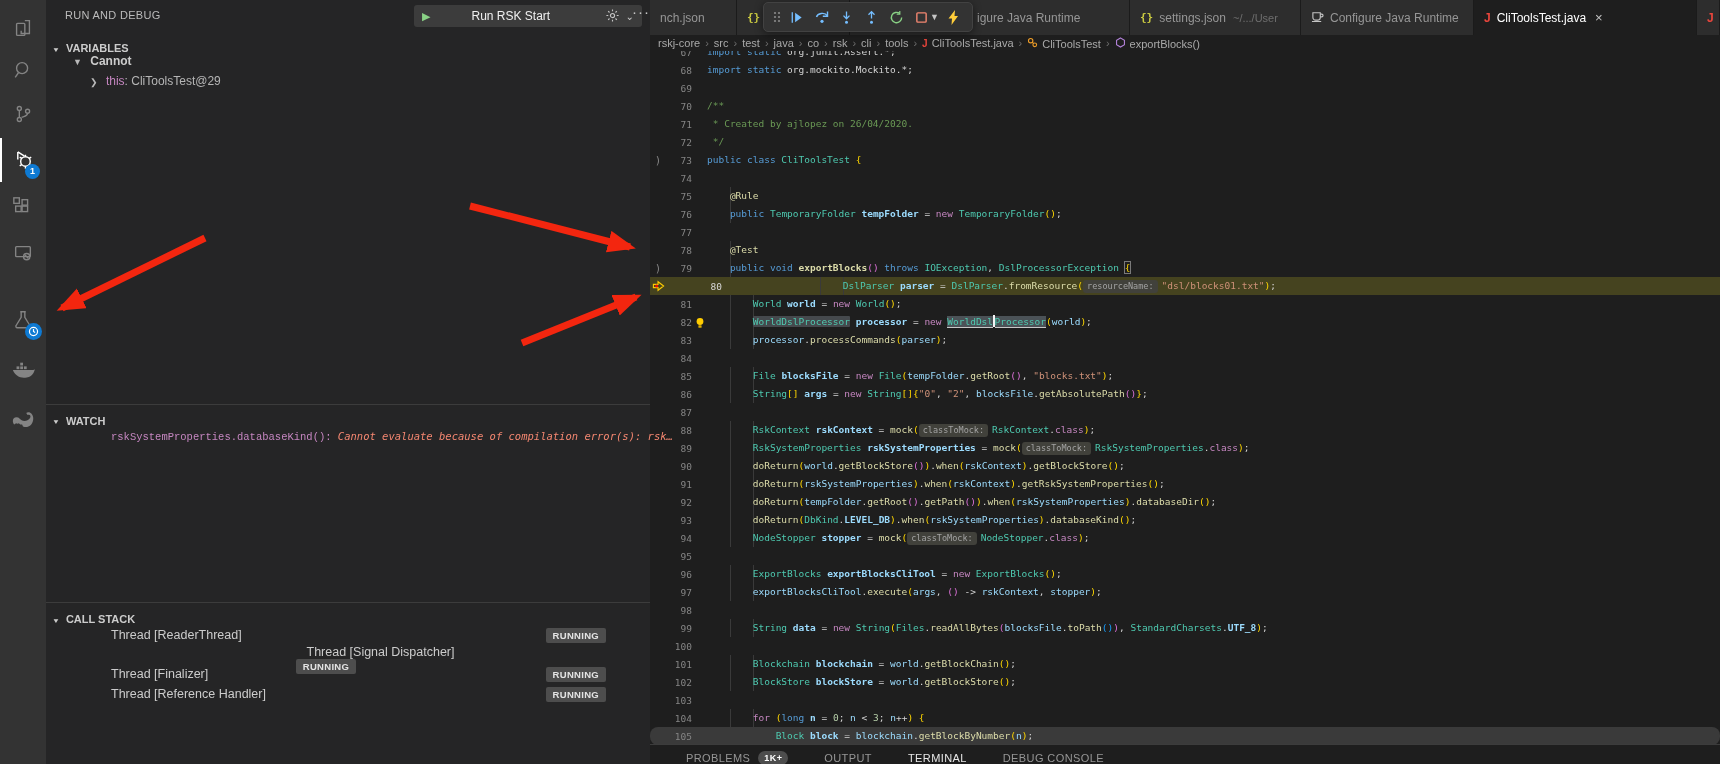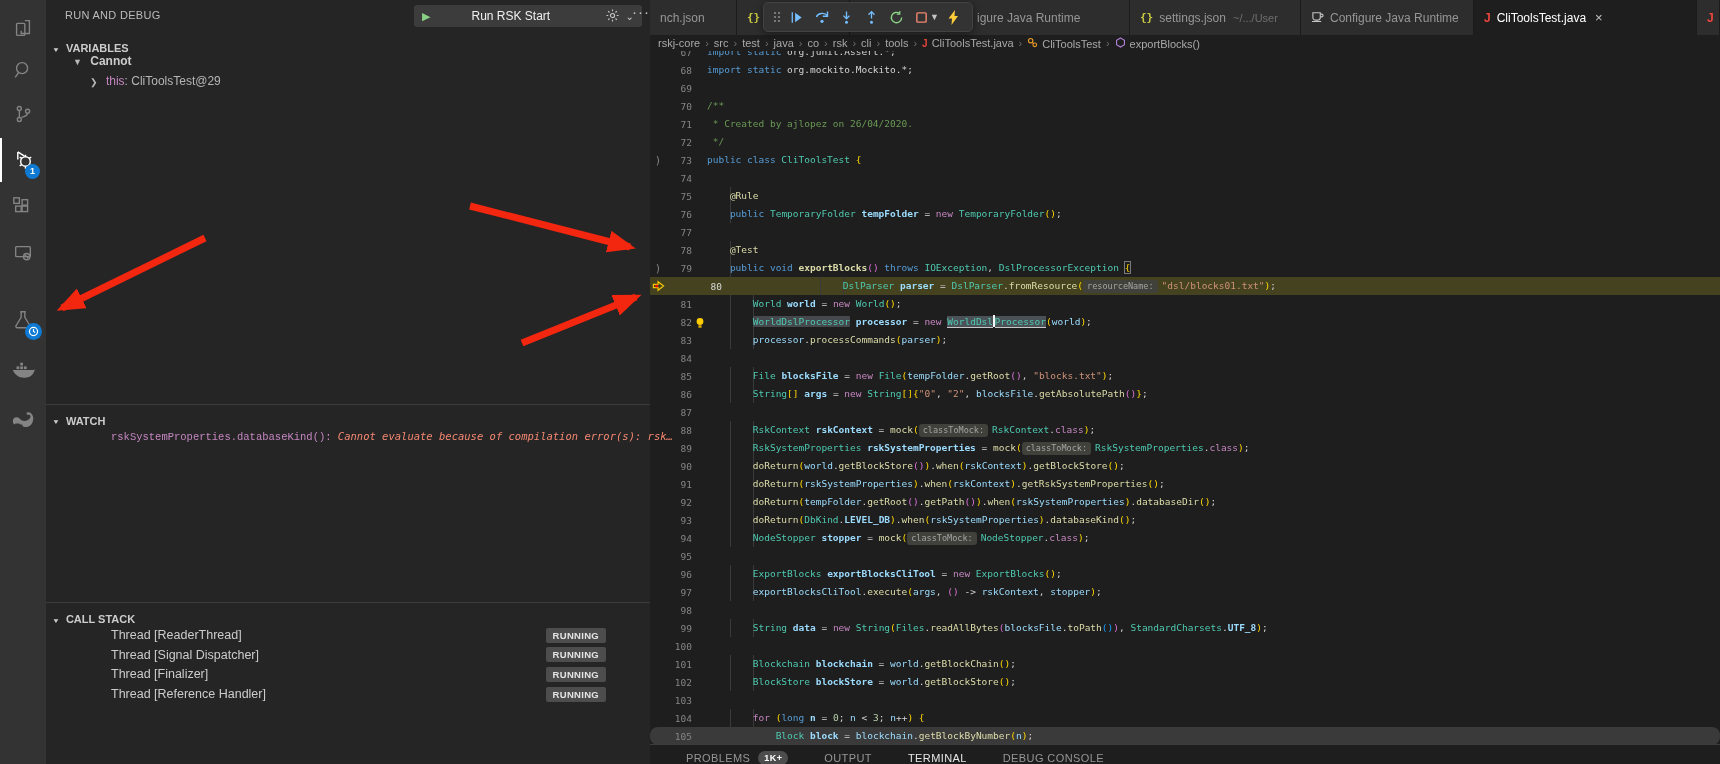--- a/index.html
+++ b/index.html
@@ -218,21 +218,21 @@
 
     <div class="section-header" style="top:603px">
       <span class="tw">▼</span>
       <span>CALL STACK</span>
     </div>
     <div id="threads">
         <div class="thread-row" style="top: 625px;">
           <span class="thread-name">Thread [ReaderThread]</span>
           <span class="badge-running">RUNNING</span>
         </div>
-        <div class="thread-row" style="top: 644.7px;">
+        <div class="thread-row" style="top: 644.7px; flex-direction: column;">
           <span class="thread-name">Thread [Signal Dispatcher]</span>
           <span class="badge-running">RUNNING</span>
         </div>
         <div class="thread-row" style="top: 664.4px;">
           <span class="thread-name">Thread [Finalizer]</span>
           <span class="badge-running">RUNNING</span>
         </div>
         <div class="thread-row" style="top: 684.1px;">
           <span class="thread-name">Thread [Reference Handler]</span>
           <span class="badge-running">RUNNING</span>

